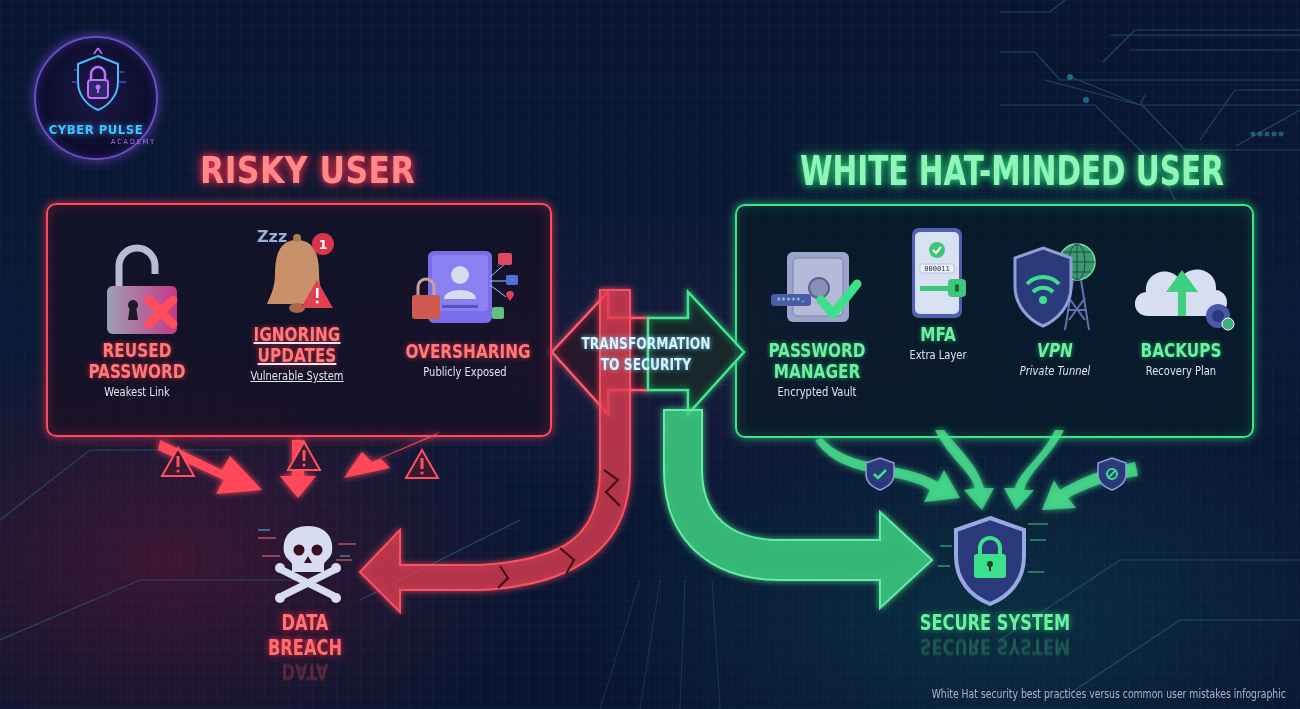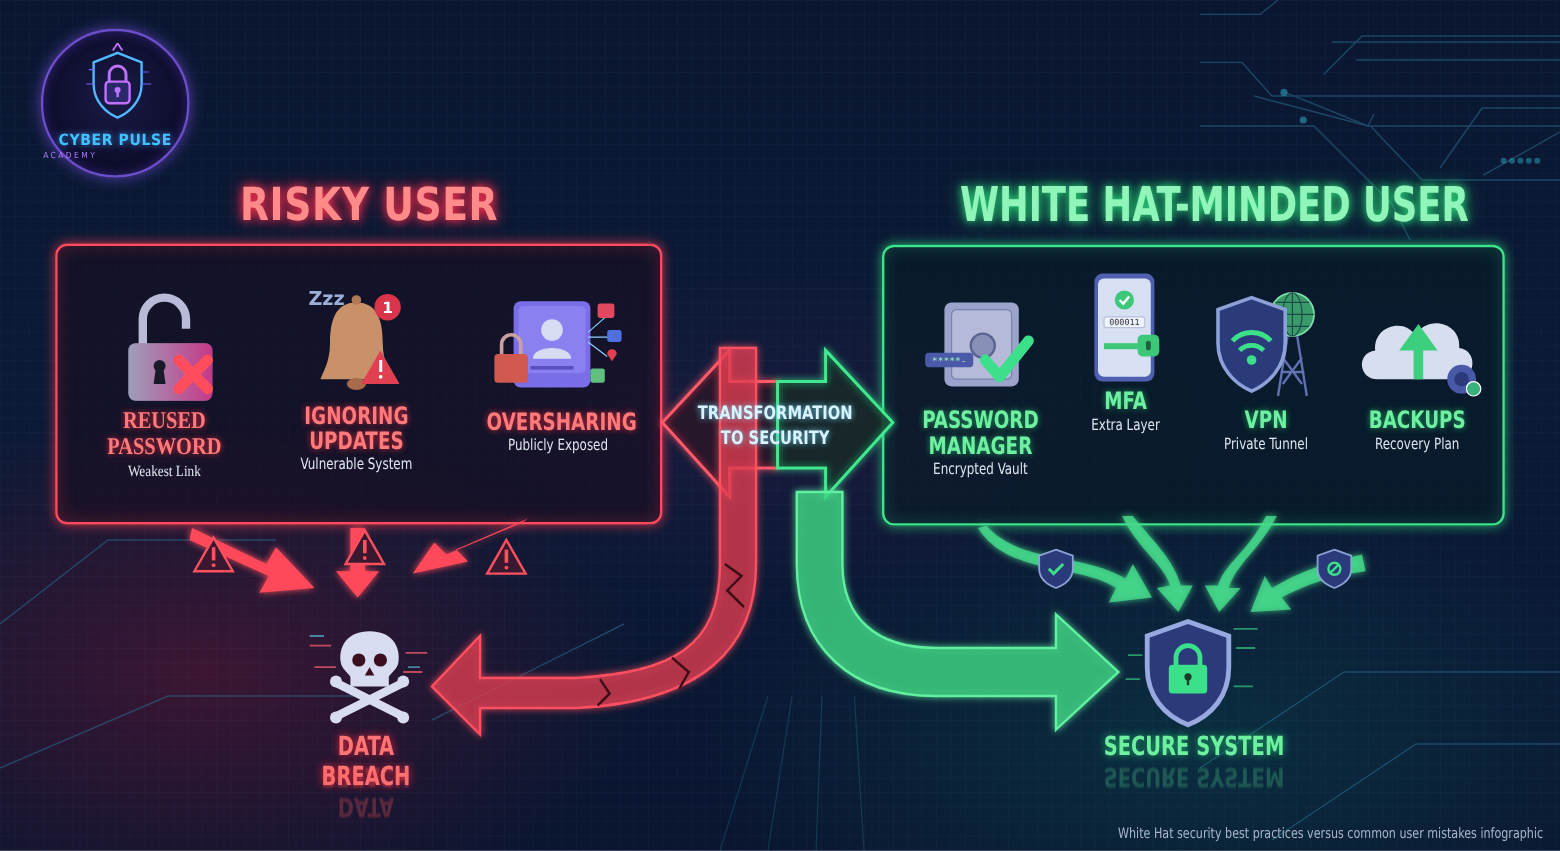--- a/index.html
+++ b/index.html
@@ -19,32 +19,32 @@
     background-image:
       linear-gradient(rgba(60,120,170,0.06) 1px, transparent 1px),
       linear-gradient(90deg, rgba(60,120,170,0.06) 1px, transparent 1px);
     background-size: 12px 12px;
   }
   .circuit { position: absolute; inset: 0; }
   .abs { position: absolute; }
 
   
   .logo {
-    left: 34px; top: 24px; width: 124px; height: 124px; border-radius: 50%;
+    left: 34px; top: 36px; width: 124px; height: 124px; border-radius: 50%;
     background: radial-gradient(circle at 50% 45%, #1a1a48 0%, #0c0c28 70%);
     border: 2px solid #6b4ec8;
     box-shadow: 0 0 12px rgba(140,90,255,0.6), inset 0 0 10px rgba(90,60,200,0.5);
   }
   .logo-title {
     left: 0; right: 0; top: 84px; text-align: center; font-weight: bold;
     font-size: 13px; letter-spacing: 0.5px; color: #3fc4ff;
     text-shadow: 0 0 6px rgba(80,160,255,0.8);
   }
   .logo-sub {
-    left: 0; right: 0; top: 100px; text-align: left;
+    left: 0; right: 0; top: 100px; text-align: right;
     font-size: 7px; letter-spacing: 2px; color: #b07cff;
   }
 
   
   .title-red {
     left: 200px; top: 148px; font-size: 38px; font-weight: bold; color: #ff8a8a;
     letter-spacing: 0.5px;
     text-shadow: 0 0 8px #ff3050, 0 0 16px rgba(255,40,70,0.7);
     transform: scaleX(0.92); transform-origin: left;
   }
@@ -178,41 +178,41 @@
   </svg>
   <div class="abs logo-title">CYBER PULSE</div>
   <div class="abs logo-sub">ACADEMY</div>
 </div>
 
 <div class="abs title-red">RISKY USER</div>
 <div class="abs title-green">WHITE HAT-MINDED USER</div>
 
 <div class="abs panel-red"></div>
 
-<div class="abs item" style="left:72px;top:240px;width:130px;font-family:Liberation Serif, serif;">
+<div class="abs item" style="left:72px;top:240px;width:130px;">
   <svg class="icon" viewBox="0 0 96 96">
     <path d="M30 48 V26 A18 18 0 0 1 66 26 V34" fill="none" stroke="#b9b9d8" stroke-width="7"></path>
     <rect x="18" y="46" width="70" height="48" rx="6" fill="#8a8cb8"></rect>
     <rect x="18" y="46" width="70" height="48" rx="6" fill="url(#lockg)" opacity="0.6"></rect>
     <circle cx="44" cy="65" r="5" fill="#1a1a2a"></circle>
       <path d="M41 66 L39 80 H49 L47 66 Z" fill="#1a1a2a"></path>
     <path d="M60 60 L84 84 M84 60 L60 84" stroke="#ff4d5e" stroke-width="9" stroke-linecap="round"></path>
     <defs>
         <linearGradient id="lockg" x1="0" x2="1">
           <stop offset="0" stop-color="#aab"></stop>
           <stop offset="1" stop-color="#e06"></stop>
         </linearGradient>
       </defs>
   </svg>
   <div class="lbl-red">REUSED</div>
   <div class="lbl-red">PASSWORD</div>
   <div class="sub">Weakest Link</div>
 </div>
 
-<div class="abs item" style="left:232px;top:236px;width:130px;">
+<div class="abs item" style="left:232px;top:224px;width:130px;text-decoration:underline;">
   <svg class="icon" viewBox="0 0 96 96">
     <text x="8" y="18" font-size="16" font-weight="bold" fill="#9ab0d8" font-family="DejaVu Sans, sans-serif">Zzz</text>
     <path d="M48 16 C30 16 26 32 26 50 C26 66 20 74 18 80 H78 C76 74 70 66 70 50 C70 32 66 16 48 16 Z" fill="#c8916a"></path>
     <circle cx="48" cy="14" r="4" fill="#b07a56"></circle>
     <ellipse cx="48" cy="84" rx="8" ry="5" fill="#a86a4a"></ellipse>
     <circle cx="74" cy="20" r="11" fill="#d9344a"></circle>
     <text x="74" y="25" font-size="13" text-anchor="middle" font-weight="bold" fill="#fff" font-family="DejaVu Sans, sans-serif">1</text>
     <path d="M68 56 L84 84 H52 Z" fill="#e04050"></path>
     <rect x="67" y="64" width="2.5" height="10" fill="#fff"></rect>
       <circle cx="68.2" cy="78" r="1.6" fill="#fff"></circle>
@@ -266,21 +266,21 @@
     <rect x="30" y="40" width="34" height="9" rx="2" fill="#eef2fb" stroke="#b8c0dc"></rect>
     <text x="47" y="47" font-size="7" text-anchor="middle" fill="#334" font-family="DejaVu Sans Mono, monospace">000011</text>
     <rect x="30" y="62" width="30" height="5" fill="#3cc878"></rect>
     <rect x="58" y="55" width="18" height="18" rx="4" fill="#3cc878"></rect>
     <rect x="65" y="60" width="4" height="8" rx="2" fill="#206040"></rect>
   </svg>
   <div class="lbl-green">MFA</div>
   <div class="sub">Extra Layer</div>
 </div>
 
-<div class="abs item" style="left:995px;top:240px;width:120px;">
+<div class="abs item" style="left:995px;top:240px;width:120px;font-style:italic;">
   <svg class="icon" viewBox="0 0 96 96">
     <circle cx="70" cy="22" r="18" fill="#3a9a6a" stroke="#7adfa8" stroke-width="1.5"></circle>
     <path d="M52 22 H88 M70 4 V40 M56 12 H84 M56 32 H84" stroke="#1c4a4a" stroke-width="1"></path>
     <ellipse cx="70" cy="22" rx="8" ry="18" fill="none" stroke="#1c4a4a"></ellipse>
     <path d="M66 40 L58 90 M74 40 L82 90 M60 70 H80 M62 58 L78 80 M78 58 L62 80" stroke="#6070b0" stroke-width="2"></path>
     <path d="M36 8 L64 18 V46 C64 66 50 80 36 86 C22 80 8 66 8 46 V18 Z" fill="#2a3a7a" stroke="#8ea0d8" stroke-width="3"></path>
     <path d="M20 44 A22 22 0 0 1 52 44" stroke="#3ce08a" stroke-width="4" fill="none"></path>
     <path d="M26 52 A14 14 0 0 1 46 52" stroke="#3ce08a" stroke-width="4" fill="none"></path>
     <circle cx="36" cy="60" r="4" fill="#3ce08a"></circle>
   </svg>

